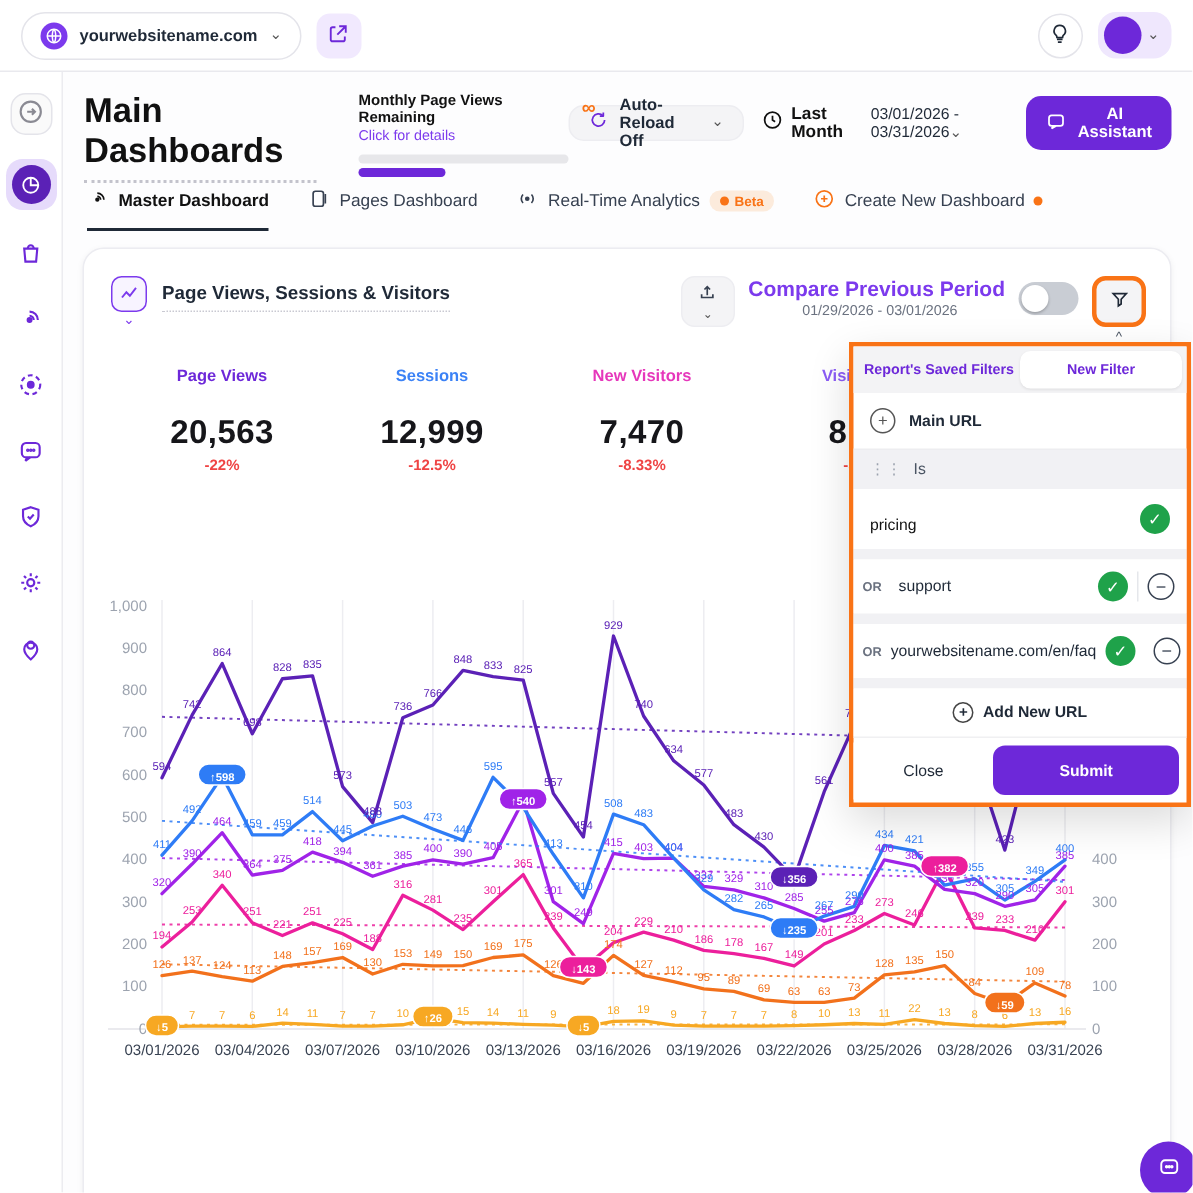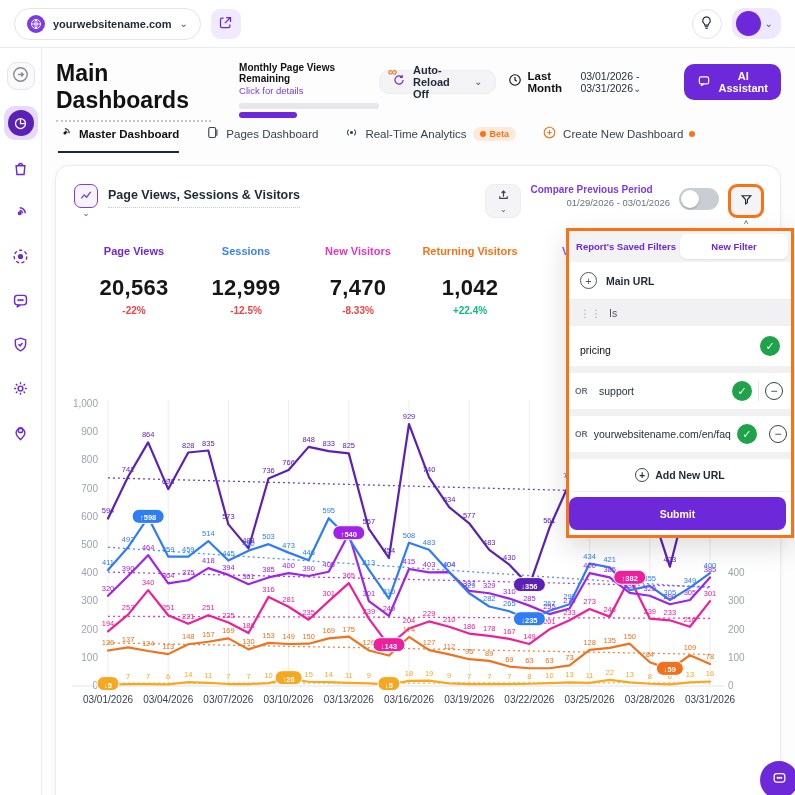--- a/index.html
+++ b/index.html
@@ -77,21 +77,21 @@
              color:#7c3aed; display:flex; align-items:center; justify-content:center; }
   .ct-icon svg { width:14px; height:14px; }
   .ct-wrap { display:flex; flex-direction:column; align-items:center; cursor:pointer; }
   .ct-wrap .chev { margin-top:1px; color:#7c3aed; font-size:9px; }
   .card-title { margin-left:10px; margin-top:4px; font-size:12.5px; font-weight:700; color:#1f2937;
                 border-bottom:1.5px dotted #c9c9d2; padding-bottom:5px; }
   .card-controls { margin-left:auto; display:flex; align-items:flex-start; gap:9px; }
   .exp-btn { width:36px; height:34px; border-radius:9px; background:#f4f4f6; border:1px solid #ededf1;
              display:flex; flex-direction:column; align-items:center; justify-content:center; color:#374151; cursor:pointer; }
   .cmp { text-align:left; cursor:pointer; }
-  .cmp-l1 { font-size:10px; font-weight:700; color:#7c3aed; }
+  .cmp-l1 { font-size:14px; font-weight:700; color:#7c3aed; }
   .cmp-l2 { font-size:9.5px; color:#6b7280; margin-top:2px;padding-left:36px; }
   .toggle { width:40px; height:22px; border-radius:11px; background:#c9cdd4; position:relative; border:none;
             cursor:pointer; margin-top:4px; }
   .toggle .knob { position:absolute; left:2px; top:2px; width:18px; height:18px; border-radius:50%; background:#fff;
                   box-shadow:0 1px 2px rgba(0,0,0,.25); }
   .funnel-btn { width:36px; height:34px; border-radius:9px; background:#f4f4f6; border:3px solid #f97316;
                 display:flex; align-items:center; justify-content:center; color:#1f2937; cursor:pointer; }
   .funnel-wrap { display:flex; flex-direction:column; align-items:center; }
   .funnel-wrap .caret { font-size:9px; color:#4b5563; margin-top:1px; }
 
@@ -398,25 +398,20 @@
           </div>
           <div class="metric">
             <div class="m-label" style="color:#3b82f6">Sessions</div>
             <div class="m-value">12,999</div>
             <div class="m-delta down">-12.5%</div>
           </div>
           <div class="metric">
             <div class="m-label" style="color:#e637bb">New Visitors</div>
             <div class="m-value">7,470</div>
             <div class="m-delta down">-8.33%</div>
-          </div>
-          <div class="metric">
-            <div class="m-label" style="color:#f97316">Returning Visitors</div>
-            <div class="m-value">1,042</div>
-            <div class="m-delta up">+22.4%</div>
           </div>
           <div class="metric">
             <div class="m-label" style="color:#8b5cf6">Visitors</div>
             <div class="m-value">8,5</div>
             <div class="m-delta down">-5.</div>
           </div>
         </div>
 
       <div class="chart-wrap"><svg width="716" height="332" viewBox="0 0 716 332">
             <line x1="48" x2="48" y1="10" y2="296" stroke="#ededf1" stroke-width="1"></line>
@@ -704,20 +699,21 @@
           <span class="vline"></span>
           <button class="minus">−</button>
         </div>
         <div class="fp-gap"></div>
       </div>
     <div class="fp-add">
       <span class="circ">+</span>
       <span>Add New URL</span>
     </div>
     <div class="fp-foot">
+      <button class="fp-close">Close</button>
       <button class="fp-submit">Submit</button>
     </div>
   </div>
 
   <button class="fab">
     <span>
       <svg viewBox="0 0 24 24" width="17" height="17" fill="none" stroke="#fff" stroke-width="1.8">
           <rect x="4.5" y="5" width="15" height="12" rx="3.5"></rect>
           <circle cx="9.5" cy="11" r=".7" fill="#fff"></circle>
           <circle cx="12" cy="11" r=".7" fill="#fff"></circle>

